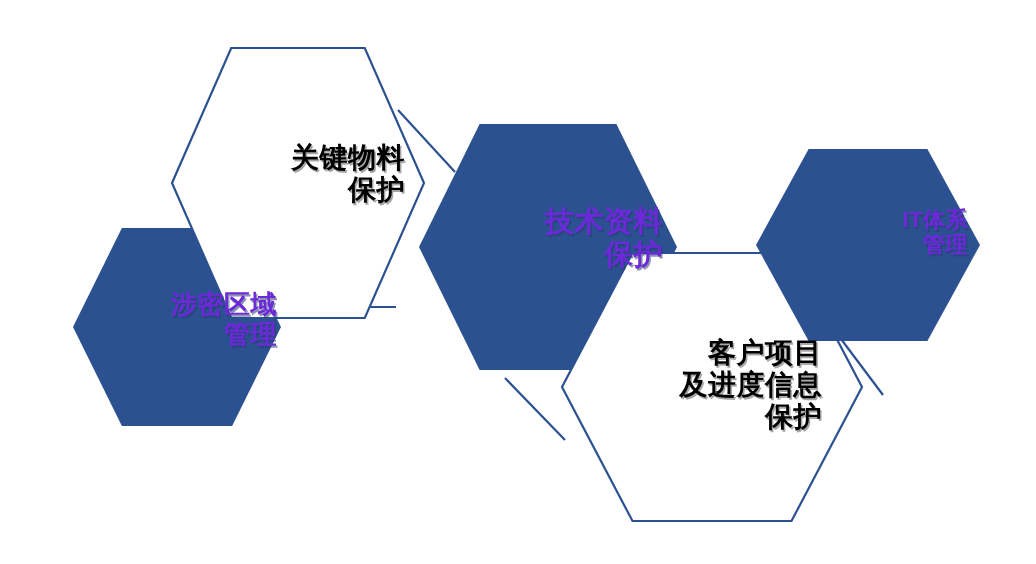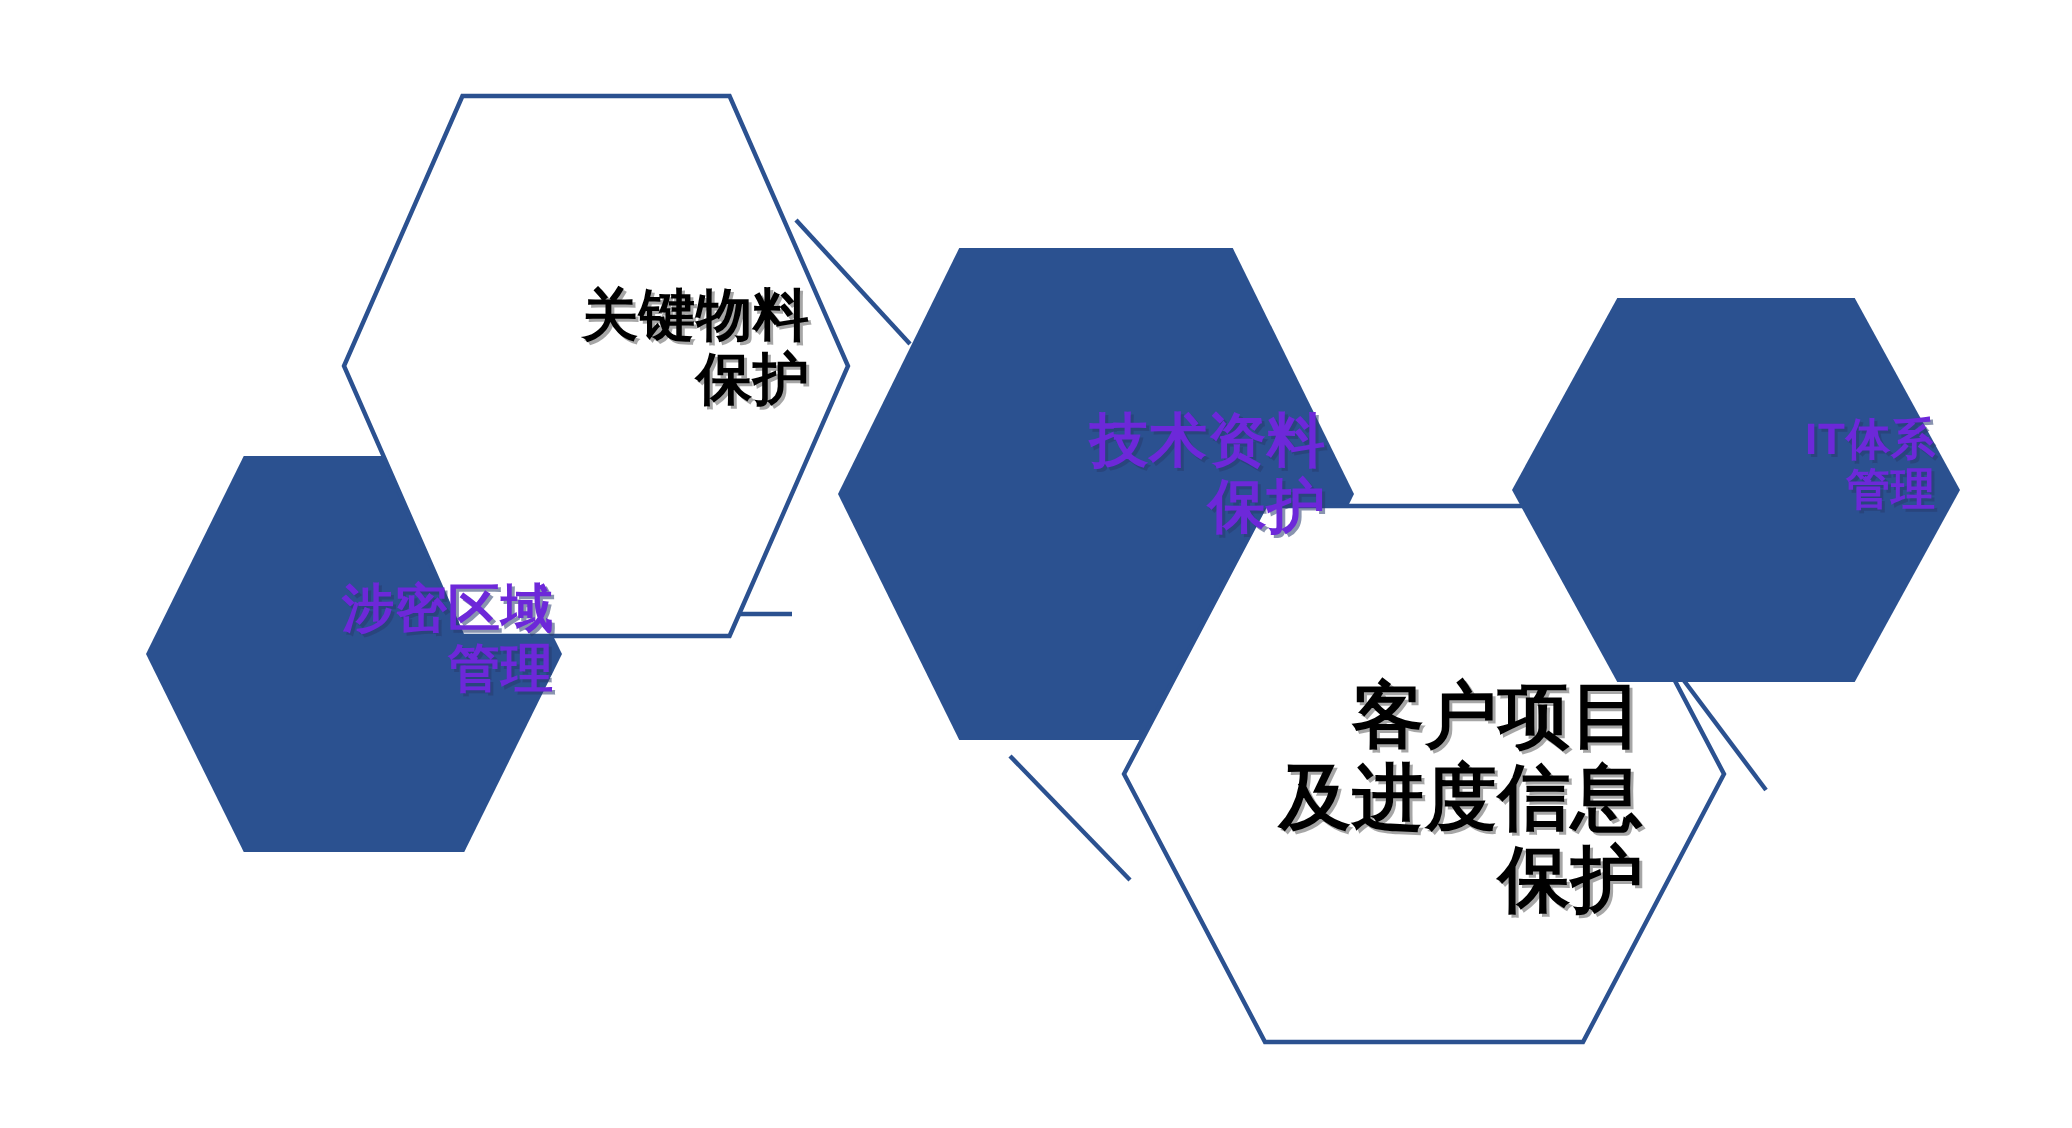--- a/index.html
+++ b/index.html
@@ -82,20 +82,20 @@
       </g>
   </svg>
 
   <div id="label-layer">
       <div class="hex-label light" style="left: 77px; top: 290px; width: 200px; font-size: 26px;">涉密区域
 管理</div>
       <div class="hex-label dark" style="left: 191px; top: 142px; width: 214px; font-size: 28px;">关键物料
 保护</div>
       <div class="hex-label light" style="left: 433px; top: 205px; width: 230px; font-size: 29px;">技术资料
 保护</div>
-      <div class="hex-label dark" style="left: 602px; top: 337px; width: 220px; font-size: 36px;">客户项目
+      <div class="hex-label dark" style="left: 602px; top: 337px; width: 220px; font-size: 28px;">客户项目
 及进度信息
 保护</div>
       <div class="hex-label light" style="left: 768px; top: 207px; width: 200px; font-size: 22px;">IT体系
 管理</div>
     </div>
 
 </div>
 
 </body></html>

